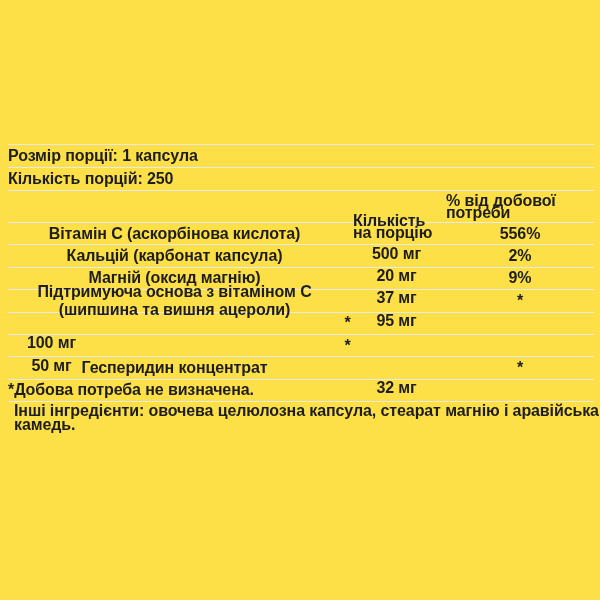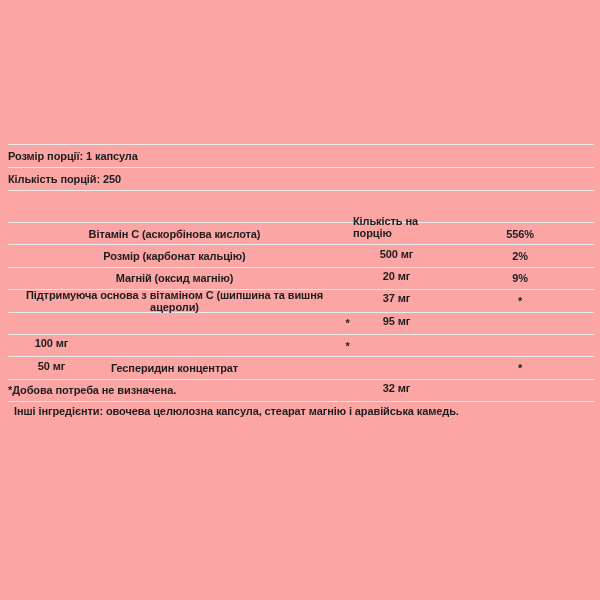--- a/index.html
+++ b/index.html
@@ -1,22 +1,22 @@
 <!DOCTYPE html>
 <html><head>
 <meta charset="utf-8">
 <style>
   html,body { margin:0; padding:0; background:#ffffff; }
   .screen {
     position:relative;
     width:600px; height:600px;
-    background:#fca5a5;
+    background:#fde047;
     font-family:"Liberation Sans", sans-serif;
     font-weight:700;
-    font-size:11px;
+    font-size:16px;
     letter-spacing:-0.1px;
     color:#1d1d1d;
     overflow:hidden;
   }
   .facts {
     position:absolute;
     left:8px; top:144px;
     width:586px;
     border-top:1px solid #e9e9e9;
   }
@@ -53,30 +53,31 @@
       <div class="col name">Розмір порції: 1 капсула</div>
     </div>
 
     <div class="row info">
       <div class="col name">Кількість порцій: 250</div>
     </div>
 
     <div class="row header">
       <div class="col name"></div>
       <div class="col amount">Кількість на порцію</div>
+      <div class="col dv">% від добової потреби</div>
     </div>
 
     <div class="row nutrient">
       <div class="col name">Вітамін C (аскорбінова кислота)</div>
       <div class="col amount">500 мг</div>
       <div class="col dv">556%</div>
     </div>
 
     <div class="row nutrient">
-      <div class="col name">Розмір (карбонат кальцію)</div>
+      <div class="col name">Кальцій (карбонат капсула)</div>
       <div class="col amount">20 мг</div>
       <div class="col dv">2%</div>
     </div>
 
     <div class="row nutrient">
       <div class="col name">Магній (оксид магнію)</div>
       <div class="col amount">37 мг</div>
       <div class="col dv">9%</div>
     </div>
 

